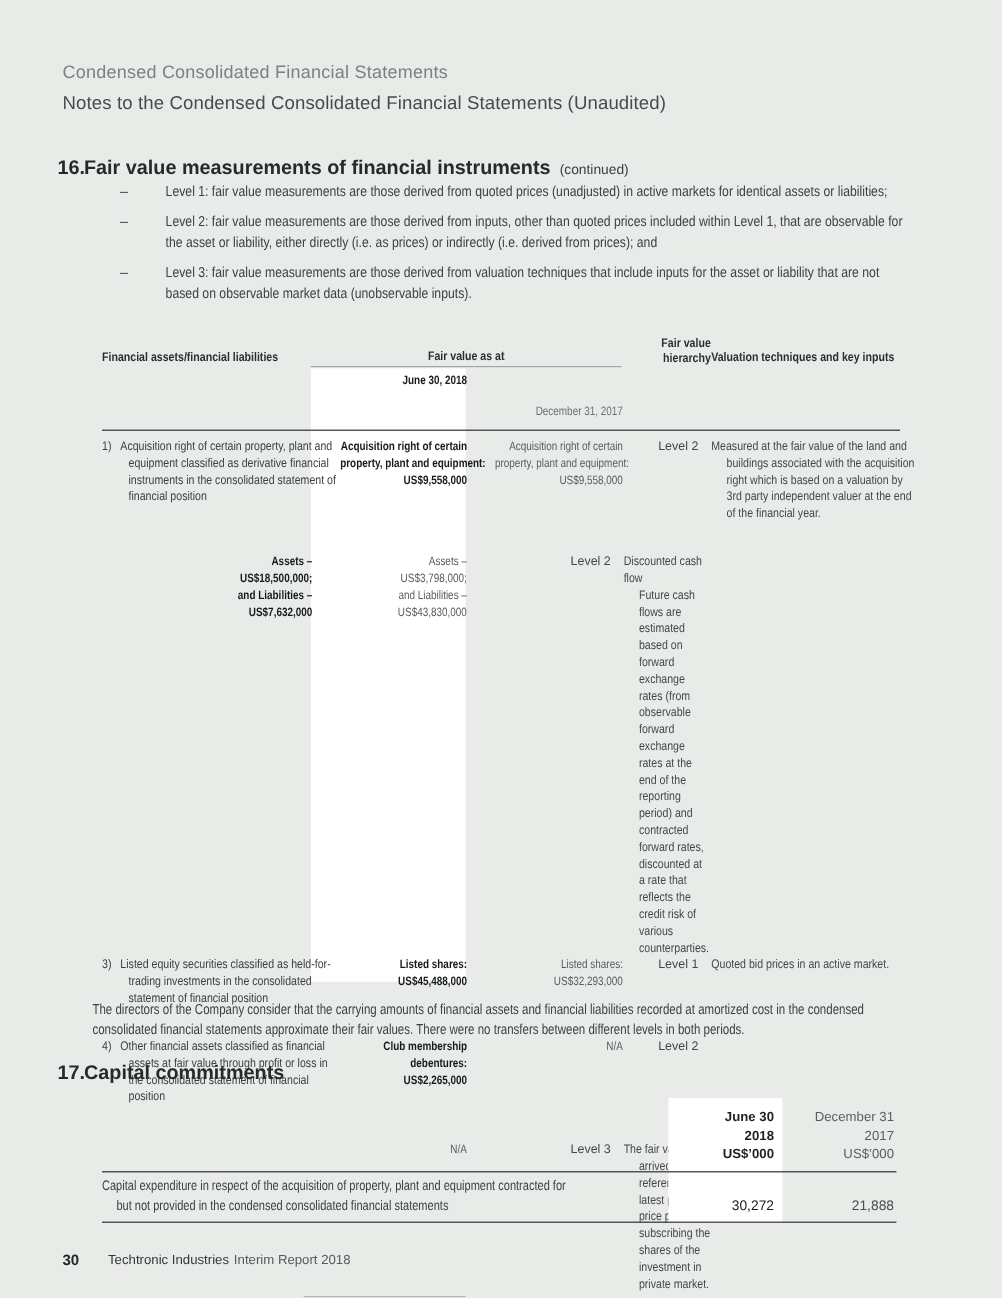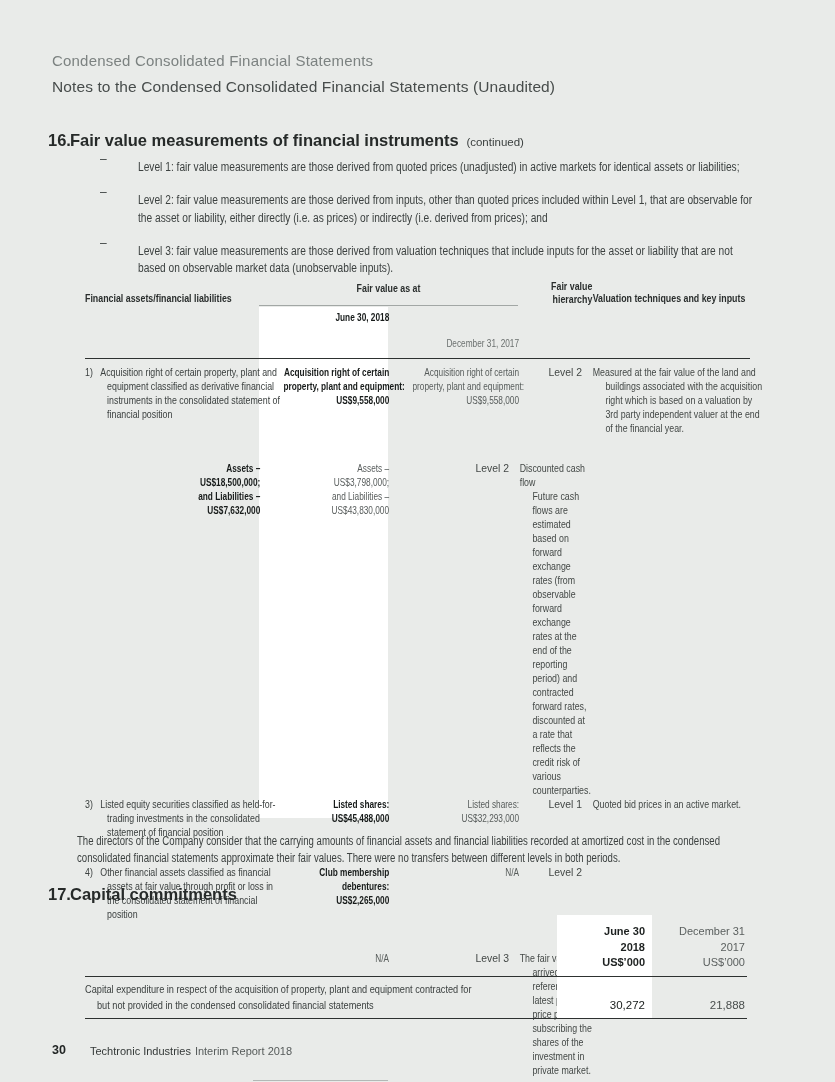--- a/index.html
+++ b/index.html
@@ -25,28 +25,28 @@
   
   .sh85{transform:scaleX(.85);transform-origin:0 0;width:117.6%;}
   .sh80{transform:scaleX(.80);transform-origin:0 0;width:125%;}
   .shr{transform:scaleX(.82);transform-origin:100% 0;width:100%;white-space:pre;text-align:right;}
   .shr85{transform:scaleX(.85);transform-origin:100% 0;width:100%;white-space:pre-line;text-align:right;}
 
   
   .bullets{position:absolute;left:100px;top:151px;width:660px;font-size:12px;line-height:17.5px;}
   .bullet{display:flex;margin-bottom:7.5px;}
   .bullet .dash{width:38px;flex:none;}
-  .bullet .btxt-wrap{flex:1;overflow:visible;margin-top:8px;}
+  .bullet .btxt-wrap{flex:1;overflow:visible;}
 
   
   .fvt{position:absolute;left:85px;top:278px;width:665px;font-size:10.4px;line-height:14px;}
   .fvt .strip{position:absolute;left:174px;top:29px;width:129px;height:511px;background:#ffffff;}
   .g5{display:grid;grid-template-columns:174px 129px 130px 73px 159px;position:relative;}
   .t1-head{align-items:end;min-height:28px;font-weight:bold;color:#2a2e2d;}
-  .t1-head .fva{grid-column:2 / span 2;border-bottom:1px solid #a2a7a5;padding-bottom:9px;text-align:center;}
+  .t1-head .fva{grid-column:2 / span 2;border-bottom:1px solid #a2a7a5;padding-bottom:0;text-align:center;}
   .t1-head .fva>div{transform:scaleX(.85);transform-origin:50% 0;}
   .t1-head .hier{white-space:pre-line;line-height:13px;}
   .t1-sub{padding:5px 0 7px;border-bottom:1.5px solid #2d3130;}
   .c-jun{font-weight:bold;color:#171b1a;}
   .c-jun .shr{padding-right:7px;font-size:10.1px;line-height:14px;}
   .c-dec{color:#575c5b;}
   .c-dec .shr{padding-right:6px;font-size:10.1px;line-height:14px;}
   .sub-dec{color:#6b706f;margin-top:26px;}
   .rows{padding-top:7px;}
   .frow{align-items:start;}
@@ -72,21 +72,21 @@
   .t2-head{padding:9px 0 5px;border-bottom:1.5px solid #2d3130;line-height:15.5px;font-size:11px;}
   .t2-head .hj{font-weight:bold;color:#20242  3;white-space:pre-line;text-align:right;padding-right:7px;color:#1d2120;}
   .t2-head .hd{color:#5a5f5e;white-space:pre-line;text-align:right;padding-right:2px;}
   .t2-row{padding:4px 0 4px;border-bottom:1.5px solid #2d3130;align-items:end;line-height:16.5px;}
   .t2l{white-space:nowrap;transform:scaleX(.80);transform-origin:0 0;}
   .t2l.l2{padding-left:15px;}
   .vj{font-weight:normal;color:#171b1a;text-align:right;padding-right:7px;}
   .vd{color:#4a4f4e;text-align:right;padding-right:2px;}
 
   
-  .footer{position:absolute;left:52px;top:1043px;display:flex;align-items:flex-end;font-size:11px;}
+  .footer{position:absolute;left:52px;top:1043px;display:flex;align-items:center;font-size:11px;}
   .fnum{font-weight:bold;font-size:12.5px;color:#222625;width:38px;}
   .fcompany{font-weight:normal;color:#343938;margin-right:4px;}
   .freport{color:#565b5a;}
 </style>
 </head>
 <body>
 
 <div class="page">
 
   <div class="eyebrow">Condensed Consolidated Financial Statements</div>

